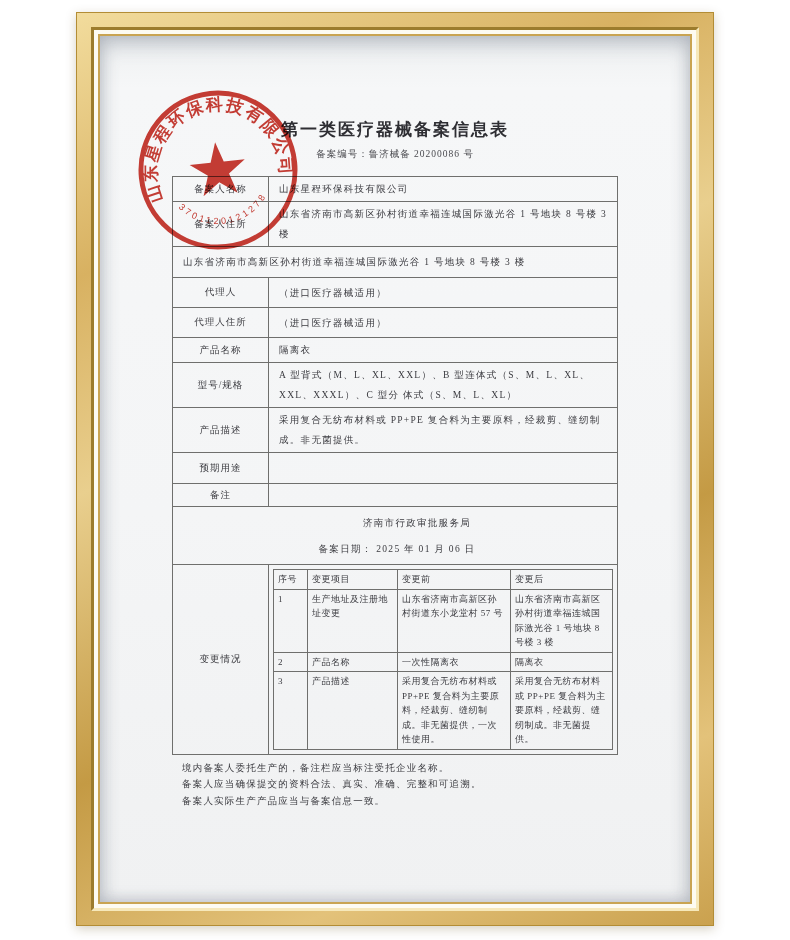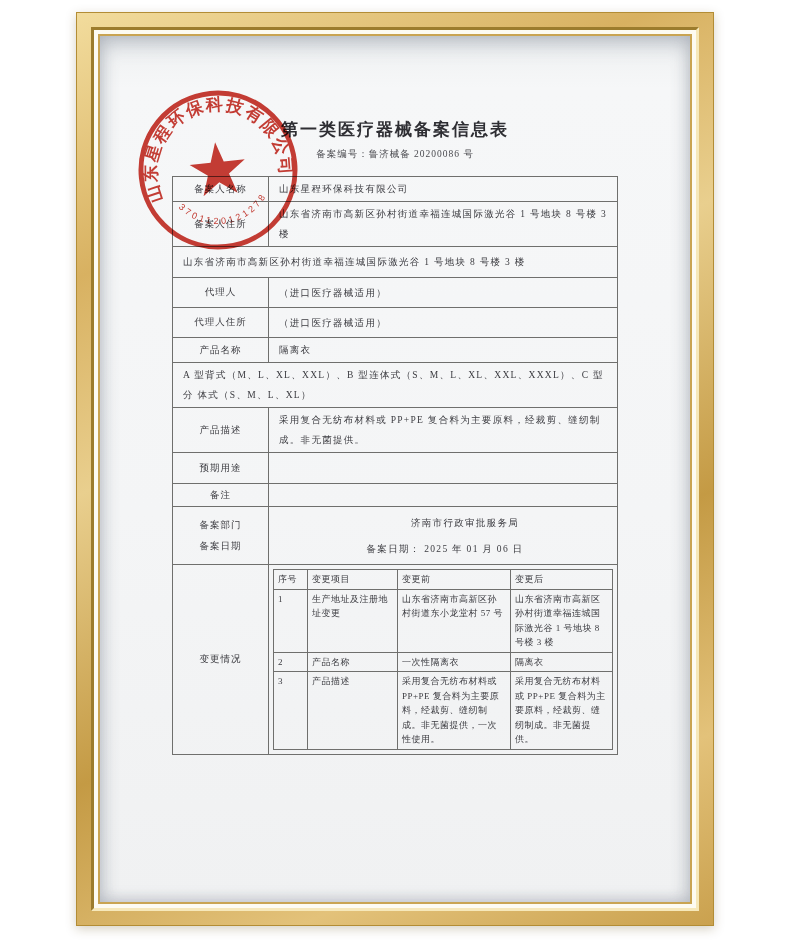--- a/index.html
+++ b/index.html
@@ -116,42 +116,39 @@
                 <div class="cell-label">代理人住所</div>
                 <div class="cell-value">（进口医疗器械适用）</div>
               </div>
 
               <div class="trow h25">
                 <div class="cell-label">产品名称</div>
                 <div class="cell-value">隔离衣</div>
               </div>
 
               <div class="trow h45">
+                <div class="cell-label">型号/规格</div>
                 <div class="cell-value">A 型背式（M、L、XL、XXL）、B 型连体式（S、M、L、XL、XXL、XXXL）、C 型分 体式（S、M、L、XL）</div>
               </div>
 
               <div class="trow h33">
                 <div class="cell-label">产品描述</div>
                 <div class="cell-value">采用复合无纺布材料或 PP+PE 复合料为主要原料，经裁剪、缝纫制成。非无菌提供。</div>
               </div>
 
               <div class="trow h31">
                 <div class="cell-label">预期用途</div>
               </div>
 
               <div class="trow h23">
                 <div class="cell-label">备注</div>
                 <div class="cell-value"></div>
               </div>
 
               <div class="trow h58">
-                <div class="cell-label label-gap">
-                  <div>备案部门</div>
-                  <div>备案日期</div>
-                </div>
                 <div class="cell-value">
                   <div class="dept-line1">济南市行政审批服务局</div>
                   <div class="dept-line2">备案日期：  2025 年 01 月 06 日</div>
                 </div>
               </div>
 
               <div class="trow h168">
                 <div class="cell-label">变更情况</div>
                 <div class="cell-value change-cell">
                   <div class="change-table">
@@ -178,20 +175,25 @@
                       <div class="ct-cell ct-item">产品描述</div>
                       <div class="ct-cell">采用复合无纺布材料或 PP+PE 复合料为主要原料，经裁剪、缝纫制成。非无菌提供，一次性使用。</div>
                       <div class="ct-cell">采用复合无纺布材料或 PP+PE 复合料为主要原料，经裁剪、缝纫制成。非无菌提供。</div>
                     </div>
                   </div>
                 </div>
               </div>
 
             </div>
 
+            <div class="footer-notes">
+              <div>境内备案人委托生产的，备注栏应当标注受托企业名称。</div>
+              <div>备案人应当确保提交的资料合法、真实、准确、完整和可追溯。</div>
+              <div>备案人实际生产产品应当与备案信息一致。</div>
+            </div>
           </div>
 
           <svg class="stamp" viewBox="0 0 172 172" xmlns="http://www.w3.org/2000/svg">
             <circle cx="86" cy="86" r="77" fill="none" stroke="#c5291f" stroke-width="5"></circle>
             <defs>
               <path id="arcTop" d="M 28,110 A 62,62 0 1 1 144,110"></path>
               <path id="arcBottom" d="M 40,116 A 56,56 0 0 0 132,116"></path>
             </defs>
             <text font-size="17" font-weight="bold" fill="#c5291f" letter-spacing="2" font-family="Liberation Serif, serif">
               <textPath href="#arcTop" startOffset="0%">山东星程环保科技有限公司</textPath>

